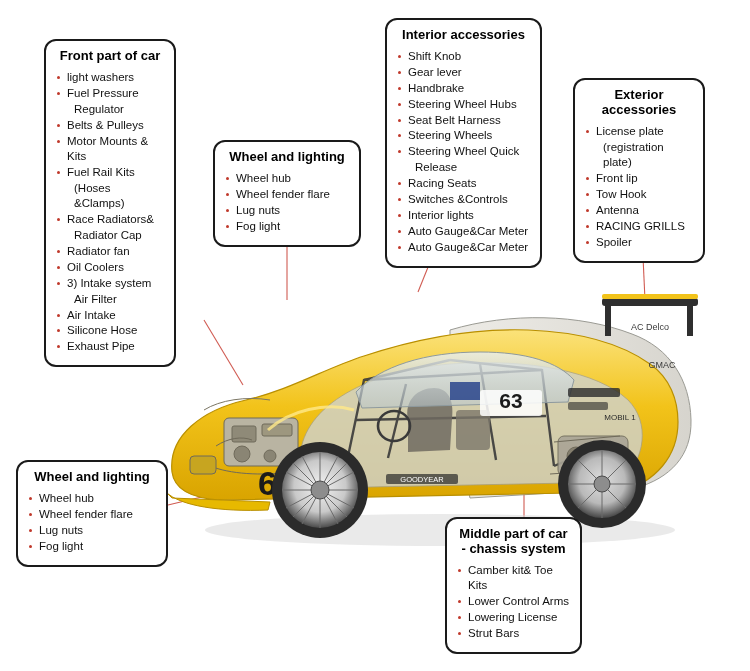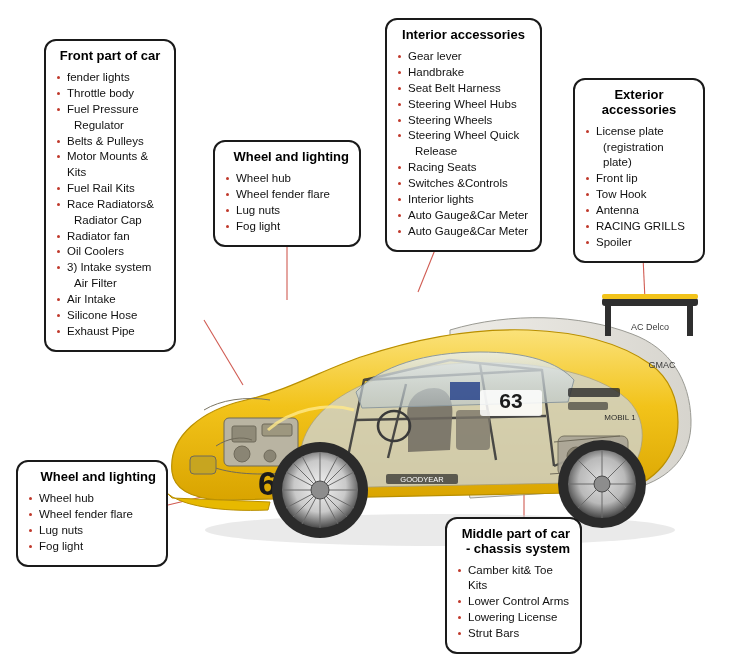--- a/index.html
+++ b/index.html
@@ -30,21 +30,21 @@
   }
   .callout h3 {
     margin: 0 0 6px 0;
     font-size: 13px;
     font-weight: bold;
     color: #000;
     line-height: 1.15;
     text-align: center;
   }
   .callout h3.left {
-    text-align: right;
+    text-align: center;
   }
   .callout ul {
     margin: 0;
     padding: 0;
     list-style: none;
   }
   .callout li {
     position: relative;
     font-size: 11.5px;
     line-height: 1.34;
@@ -247,27 +247,27 @@
       </g>
       <circle cx="452" cy="224" r="8" fill="#8d8d8d" stroke="#4a4a4a"></circle>
     </g>
 
     <path d="M118,170 C140,150 176,142 204,150" fill="none" stroke="#ffe98a" stroke-width="3" opacity="0.8"></path>
   </svg>
 
   <div class="callout" id="box-front">
     <h3>Front part of car</h3>
     <ul>
-      <li>fender lights</li>
-      <li>Throttle body</li>
+      <li>light washers</li>
       <li>Fuel Pressure</li>
       <li class="nobullet">Regulator</li>
       <li>Belts &amp; Pulleys</li>
       <li>Motor Mounts &amp; Kits</li>
       <li>Fuel Rail Kits</li>
+      <li class="nobullet">(Hoses &amp;Clamps)</li>
       <li>Race Radiators&amp;</li>
       <li class="nobullet">Radiator Cap</li>
       <li>Radiator fan</li>
       <li>Oil Coolers</li>
       <li>3) Intake system</li>
       <li class="nobullet">Air Filter</li>
       <li>Air Intake</li>
       <li>Silicone Hose</li>
       <li>Exhaust Pipe</li>
     </ul>
@@ -279,24 +279,25 @@
       <li>Wheel hub</li>
       <li>Wheel  fender flare</li>
       <li>Lug nuts</li>
       <li>Fog light</li>
     </ul>
   </div>
 
   <div class="callout" id="box-interior">
     <h3>Interior accessories</h3>
     <ul>
+      <li>Shift Knob</li>
       <li>Gear lever</li>
       <li>Handbrake</li>
+      <li>Steering Wheel Hubs</li>
       <li>Seat Belt Harness</li>
-      <li>Steering Wheel Hubs</li>
       <li>Steering Wheels</li>
       <li>Steering Wheel Quick</li>
       <li class="nobullet">Release</li>
       <li>Racing Seats</li>
       <li>Switches &amp;Controls</li>
       <li>Interior lights</li>
       <li>Auto Gauge&amp;Car Meter</li>
       <li>Auto Gauge&amp;Car Meter</li>
     </ul>
   </div>

